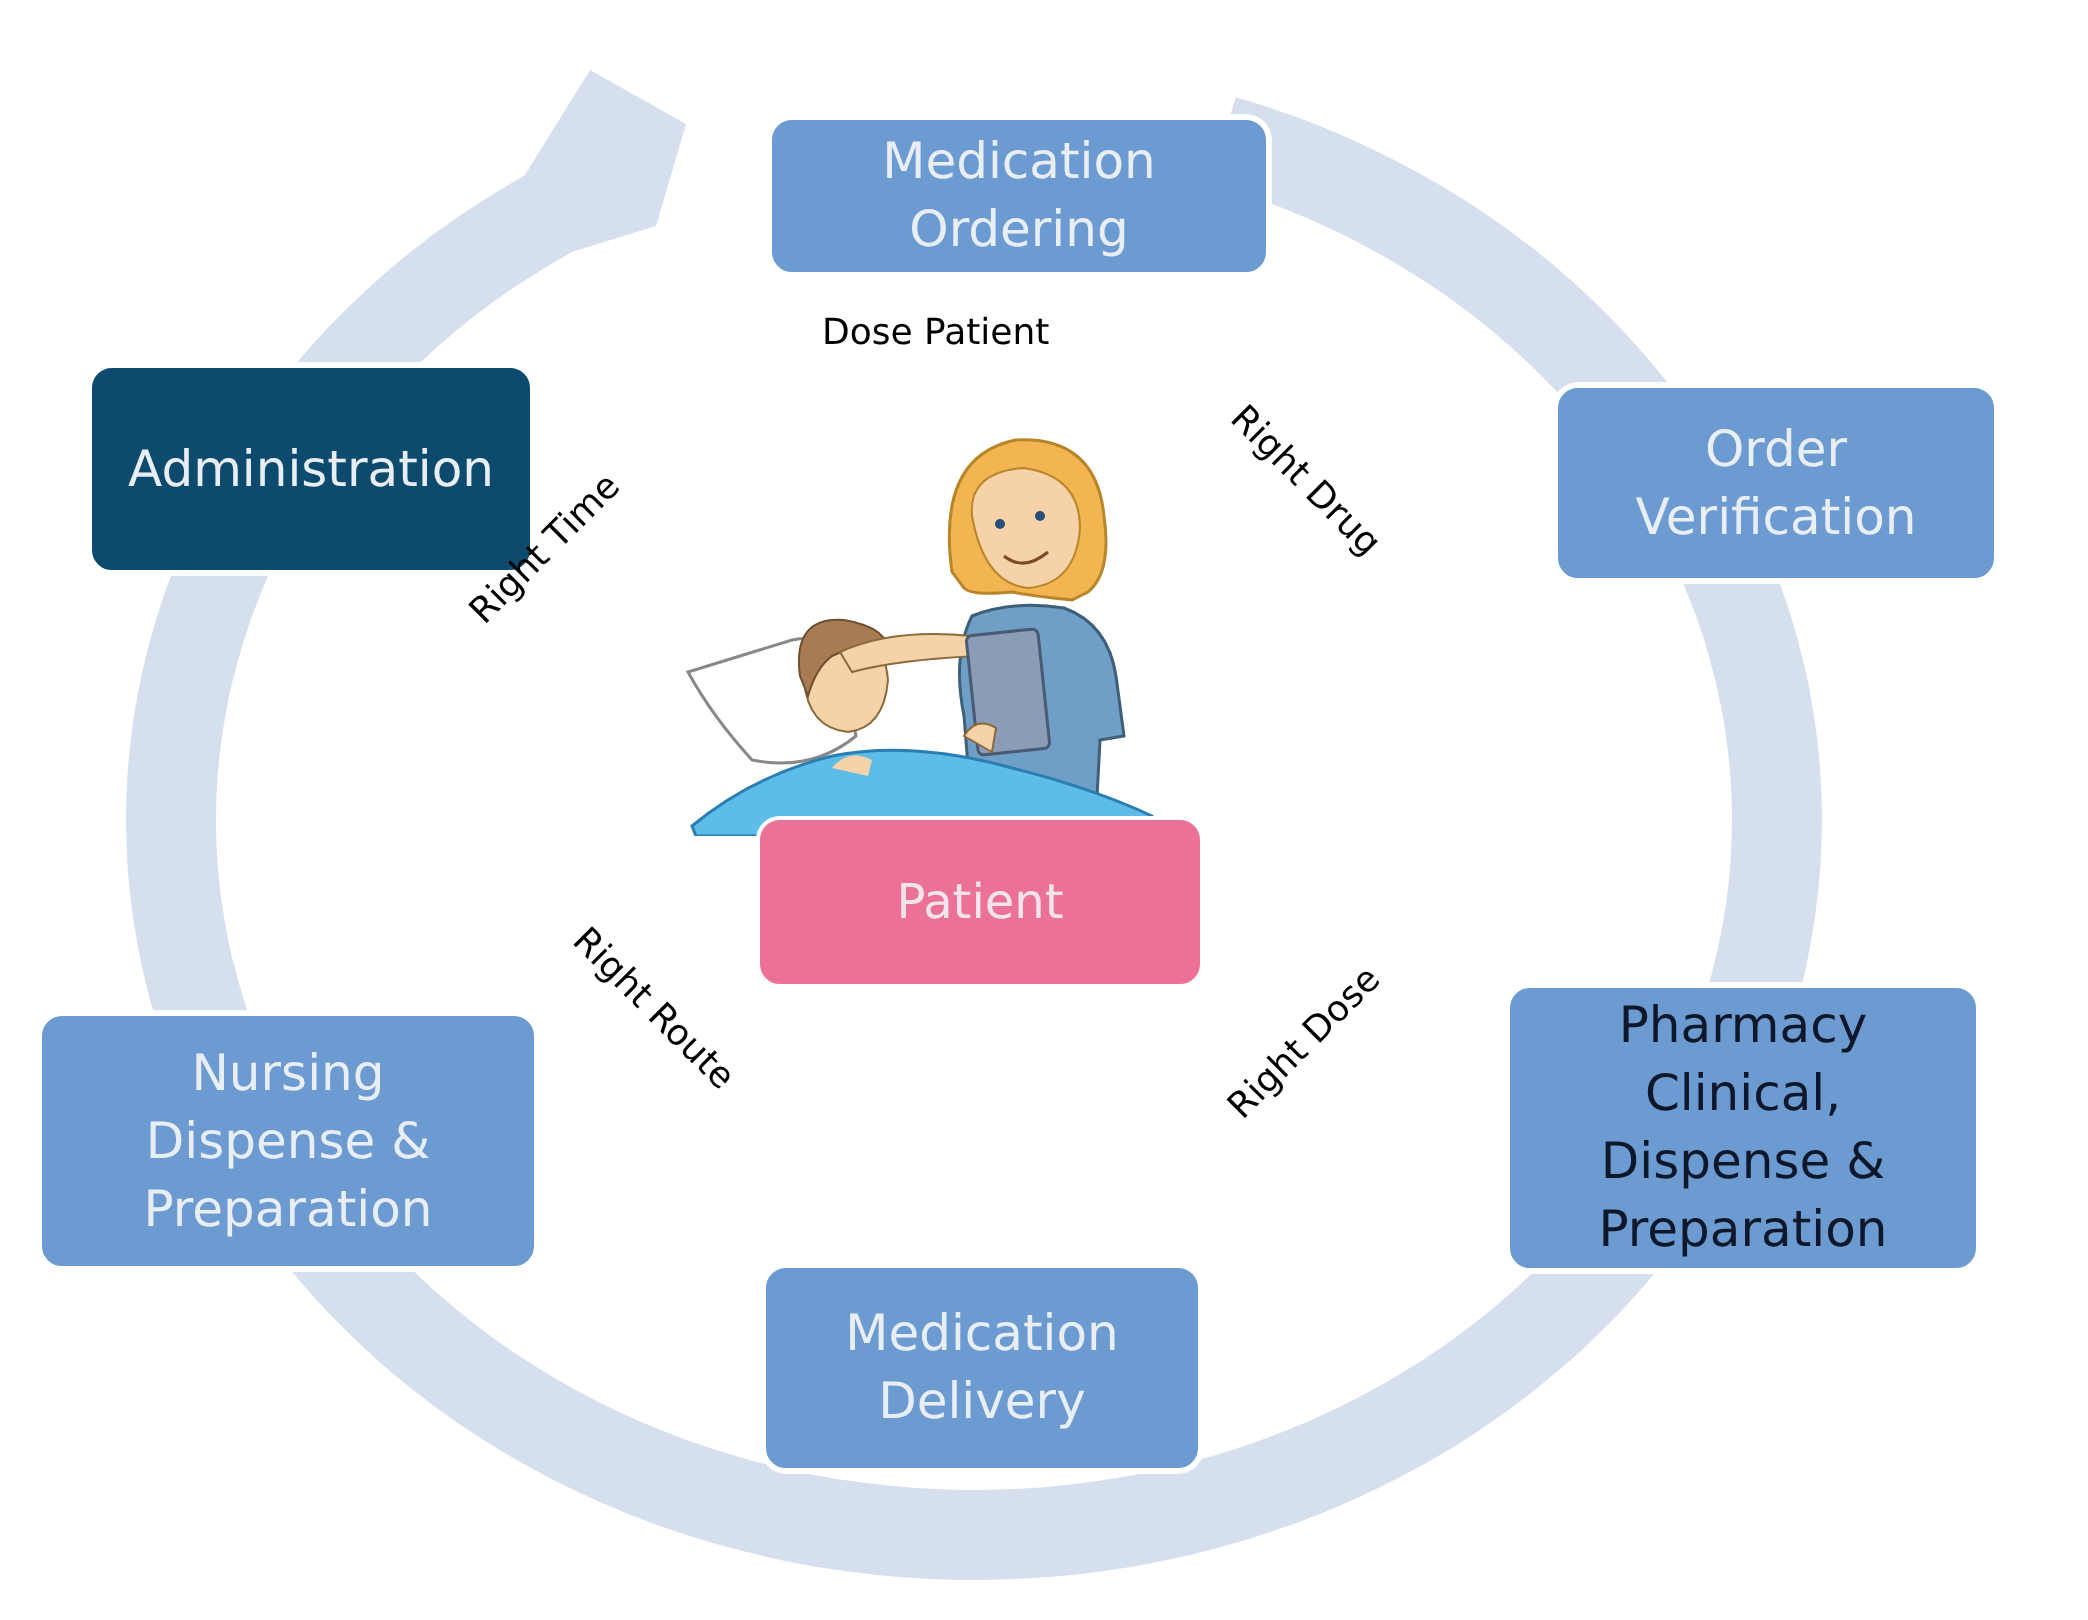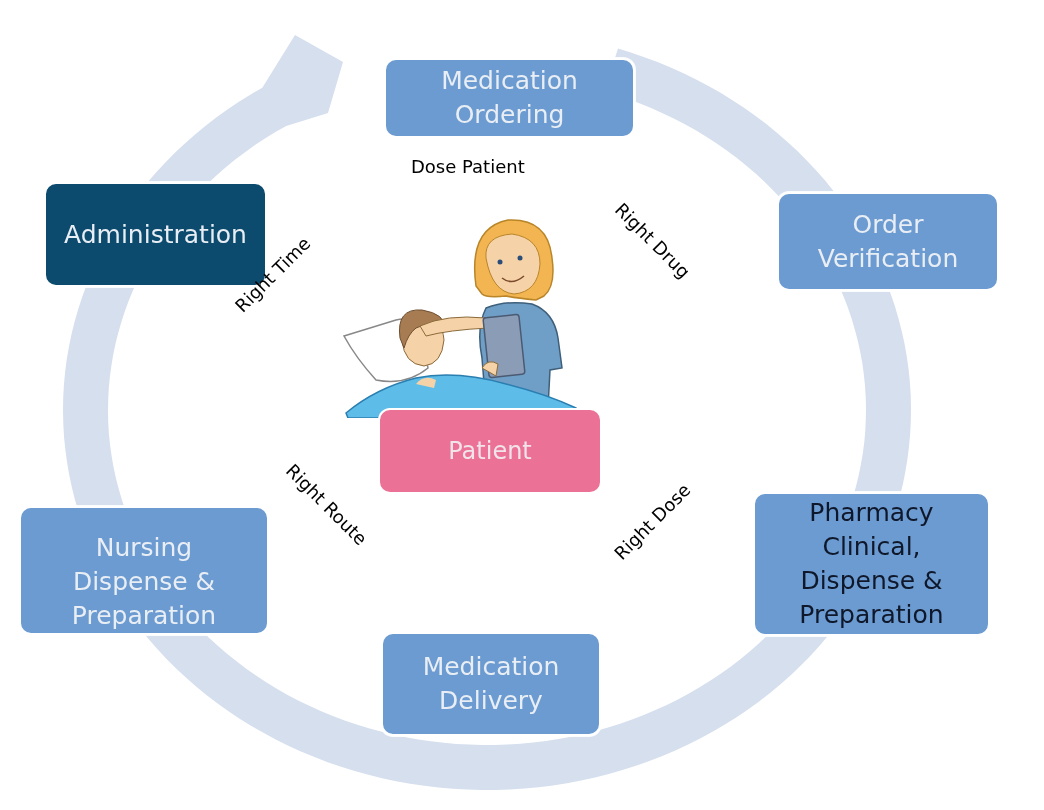--- a/index.html
+++ b/index.html
@@ -71,21 +71,21 @@
 <div class="stage-box" style="left: 753px; top: 456px; width: 237px; height: 144px; background: rgb(107, 155, 209); color: #0f172a;">
   <span>Pharmacy
 Clinical,
 Dispense &amp;
 Preparation</span>
 </div>
 <div class="stage-box" style="left: 381px; top: 596px; width: 220px; height: 104px; background: rgb(107, 155, 209); color: rgb(233, 238, 244);">
   <span>Medication
 Delivery</span>
 </div>
-<div class="stage-box" style="left: 19px; top: 470px; width: 250px; height: 129px; background: rgb(107, 155, 209); color: rgb(233, 238, 244); align-items: flex-end;">
+<div class="stage-box" style="left: 19px; top: 470px; width: 250px; height: 129px; background: rgb(107, 155, 209); color: rgb(233, 238, 244);">
   <span>Nursing
 Dispense &amp;
 Preparation</span>
 </div>
 <div class="stage-box" style="left: 44px; top: 146px; width: 223px; height: 105px; background: #0c4a6e; color: rgb(233, 238, 244);">
   <span>Administration</span>
 </div>
 
 <div class="patient-box" style="background: rgb(236, 113, 150); color: rgb(241, 228, 234);">
   <span>Patient</span>

